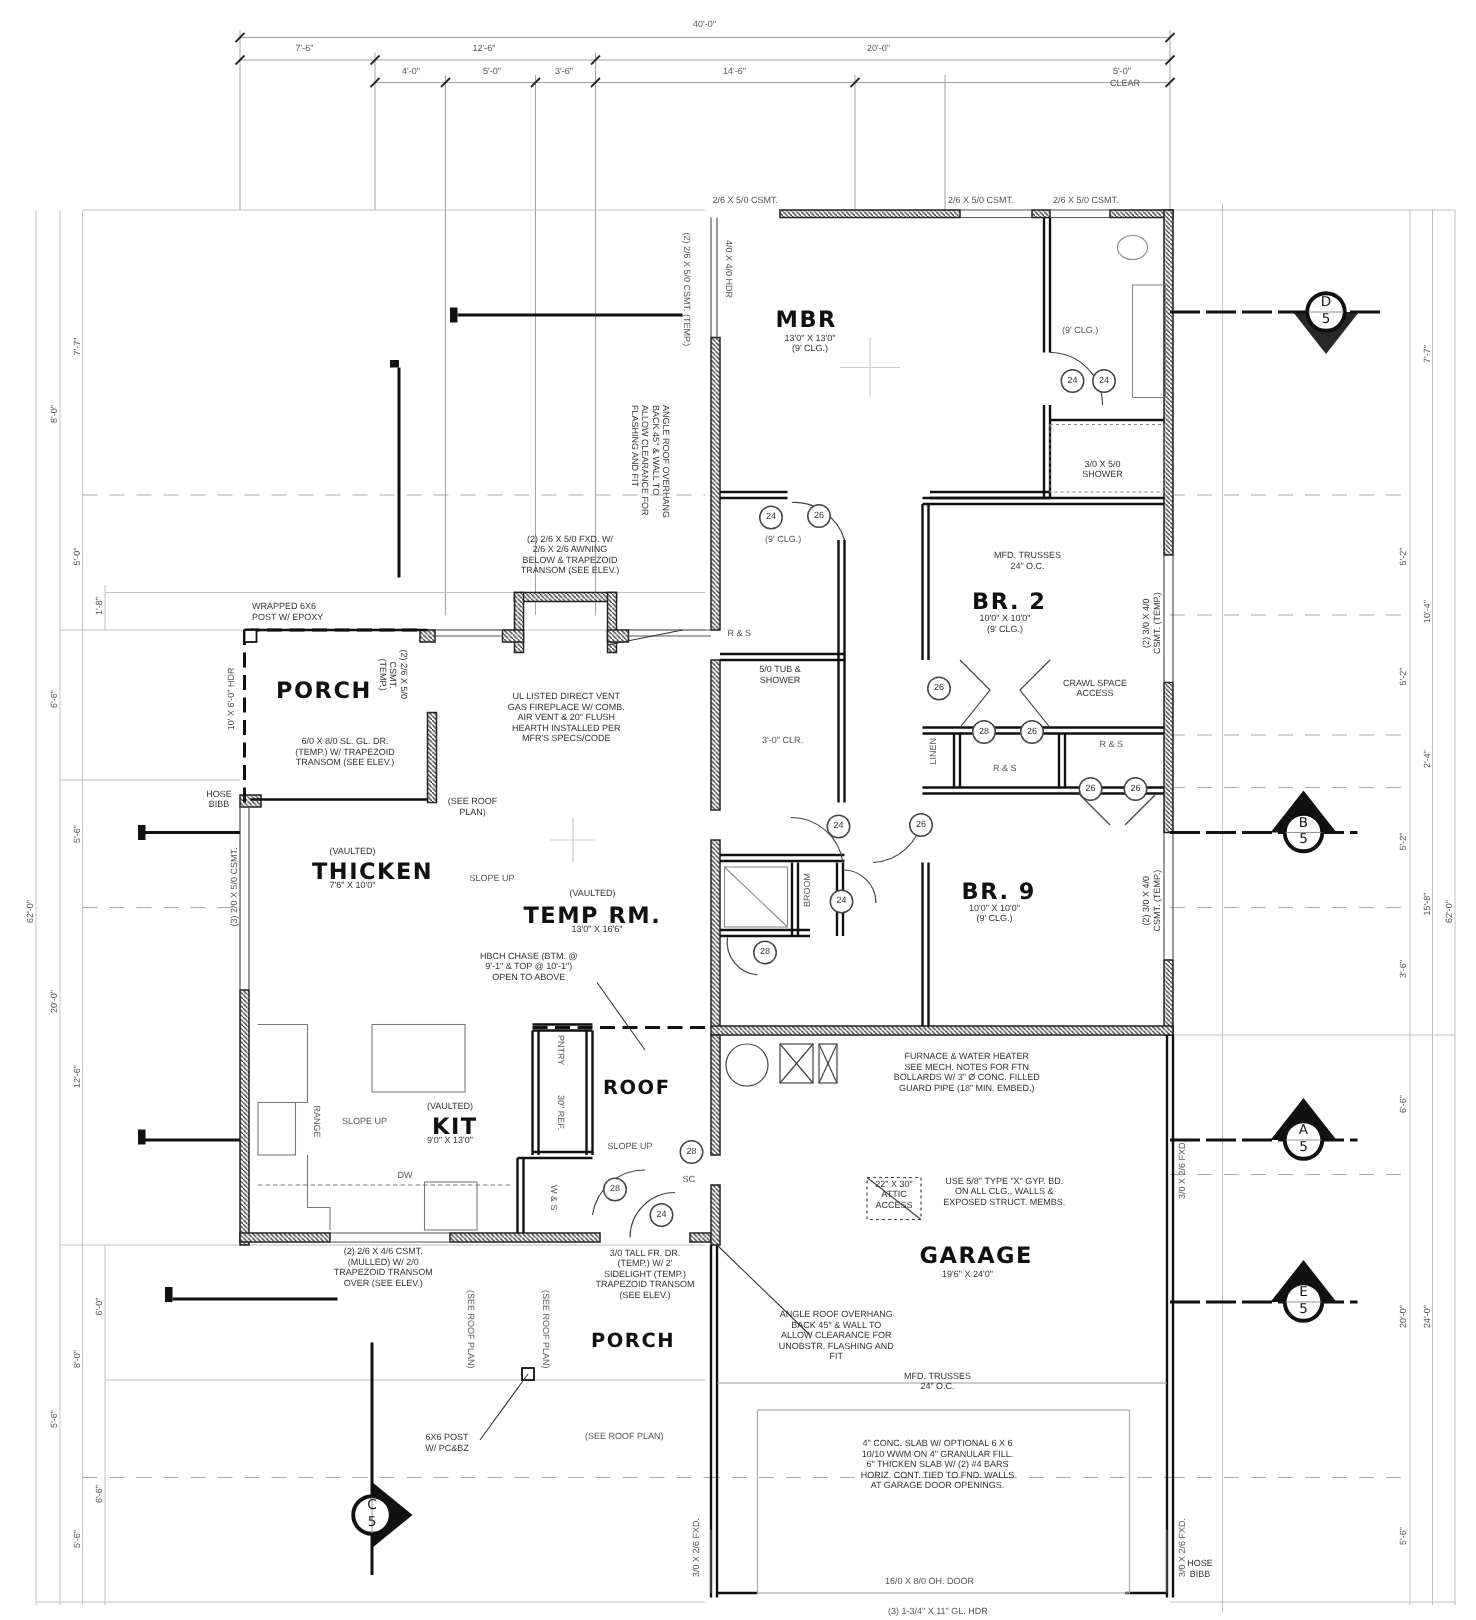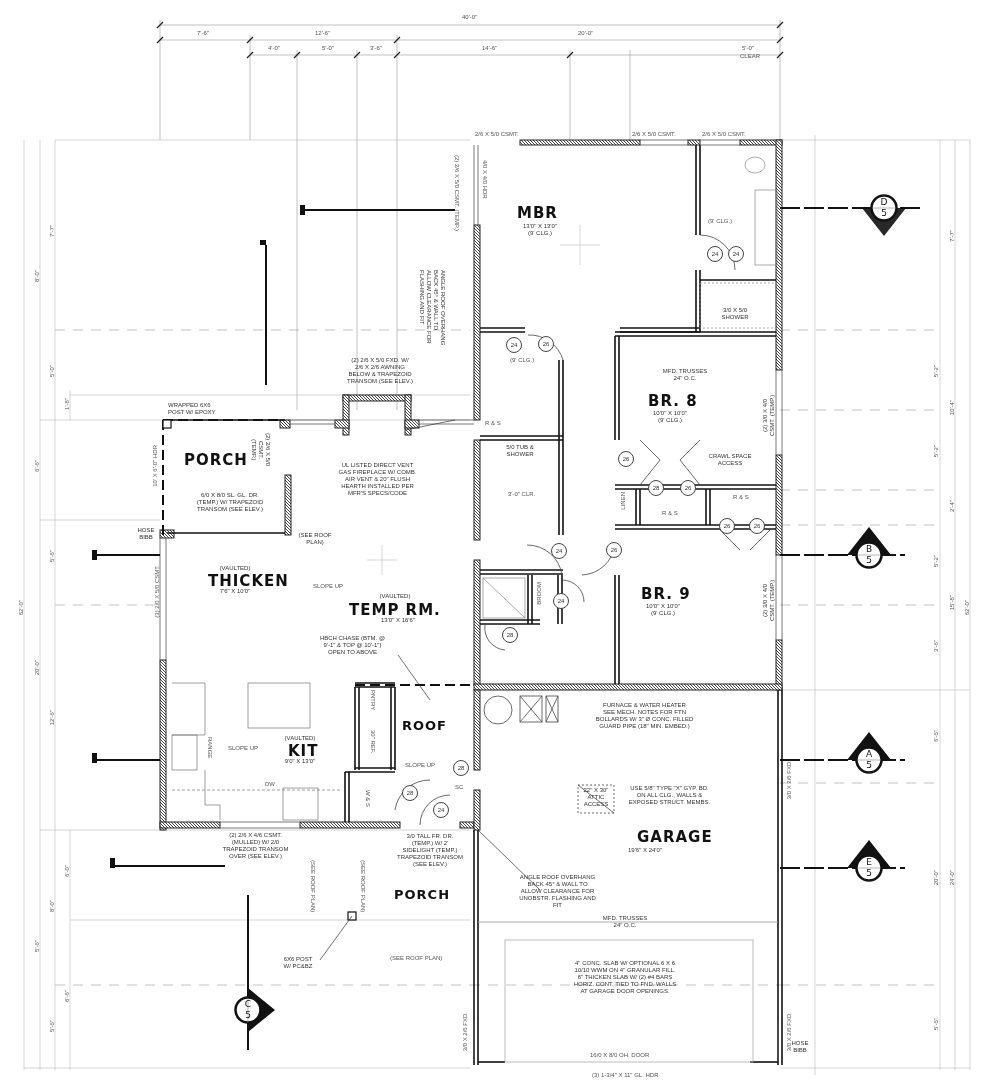--- a/index.html
+++ b/index.html
@@ -371,21 +371,21 @@
 <div class="dim vert-up" style="left:933px;top:640px;">3'-6"</div>
 <div class="dim vert-up" style="left:933px;top:730px;">6'-6"</div>
 <div class="dim vert-up" style="left:933px;top:870px;">20'-0"</div>
 <div class="dim vert-up" style="left:949px;top:870px;">24'-0"</div>
 <div class="dim vert-up" style="left:933px;top:1018px;">5'-6"</div>
 
 <div class="room room-lg" style="left:517px;top:204px;">MBR</div>
 <div class="sub" style="left:520px;top:223px;width:40px;">13'0" X 13'0"
 (9' CLG.)</div>
 
-<div class="room room-lg" style="left:648px;top:392px;">BR. 8</div>
+<div class="room room-lg" style="left:648px;top:392px;">BR. 2</div>
 <div class="sub" style="left:648px;top:410px;width:44px;">10'0" X 10'0"
 (9' CLG.)</div>
 <div class="sub" style="left:660px;top:368px;width:50px;">MFD. TRUSSES
 24" O.C.</div>
 
 <div class="room room-lg" style="left:641px;top:585px;">BR. 9</div>
 <div class="sub" style="left:641px;top:603px;width:44px;">10'0" X 10'0"
 (9' CLG.)</div>
 
 <div class="room room-lg" style="left:184px;top:451px;">PORCH</div>
@@ -401,21 +401,21 @@
 <div class="room room-lg" style="left:349px;top:601px;">TEMP RM.</div>
 <div class="sub" style="left:378px;top:617px;width:40px;">13'0" X 16'6"</div>
 
 <div class="sub" style="left:280px;top:735px;width:40px;">(VAULTED)</div>
 <div class="room room-lg" style="left:288px;top:742px;">KIT</div>
 <div class="sub" style="left:280px;top:758px;width:40px;">9'0" X 13'0"</div>
 
 <div class="room room-md" style="left:402px;top:718px;">ROOF</div>
 <div class="room room-md" style="left:394px;top:887px;">PORCH</div>
 
-<div class="room room-lg" style="left:613px;top:828px;margin-left:24px;">GARAGE</div>
+<div class="room room-lg" style="left:613px;top:828px;">GARAGE</div>
 <div class="sub" style="left:625px;top:847px;width:40px;">19'6" X 24'0"</div>
 
 <div class="dim" style="left:475px;top:131px;">2/6 X 5/0 CSMT.</div>
 <div class="dim" style="left:632px;top:131px;">2/6 X 5/0 CSMT.</div>
 <div class="dim" style="left:702px;top:131px;">2/6 X 5/0 CSMT.</div>
 <div class="dim vert" style="left:482px;top:160px;">4/0 X 4/0 HDR</div>
 <div class="dim vert" style="left:454px;top:155px;">(2) 2/6 X 5/0 CSMT. (TEMP.)</div>
 <div class="dim" style="left:708px;top:218px;">(9' CLG.)</div>
 <div class="sub" style="left:715px;top:307px;width:40px;">3/0 X 5/0
 SHOWER</div>

